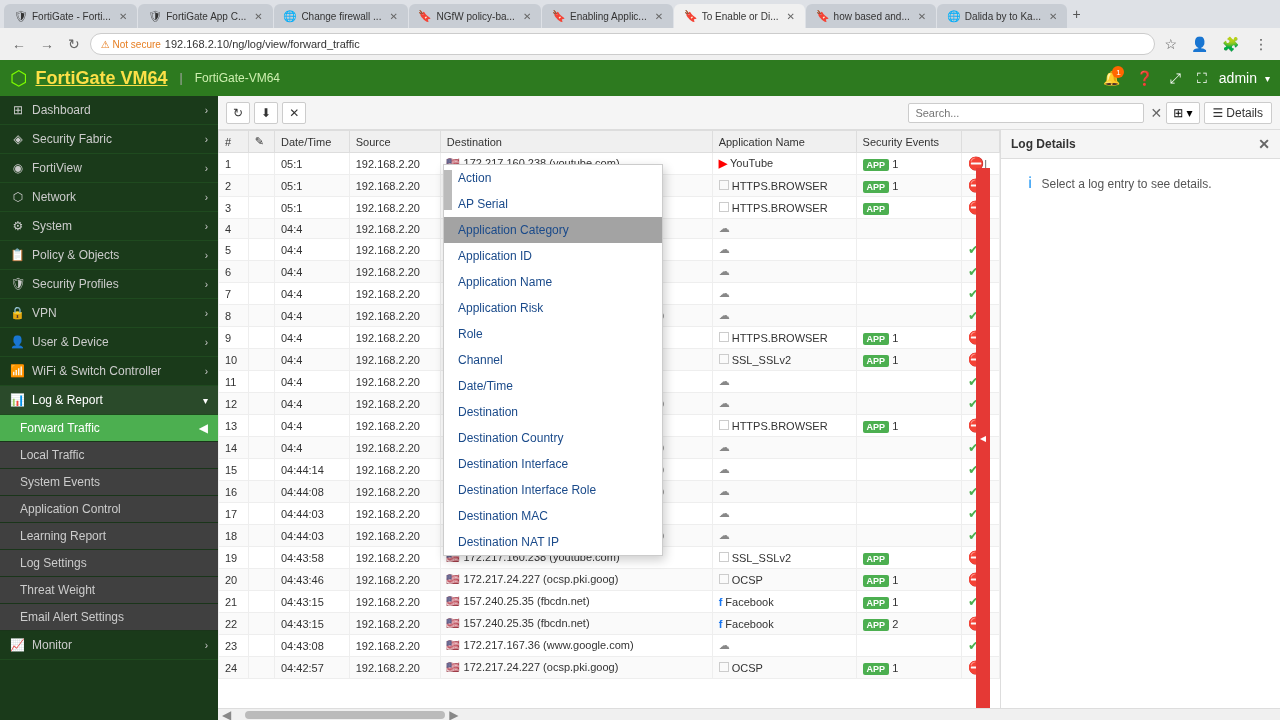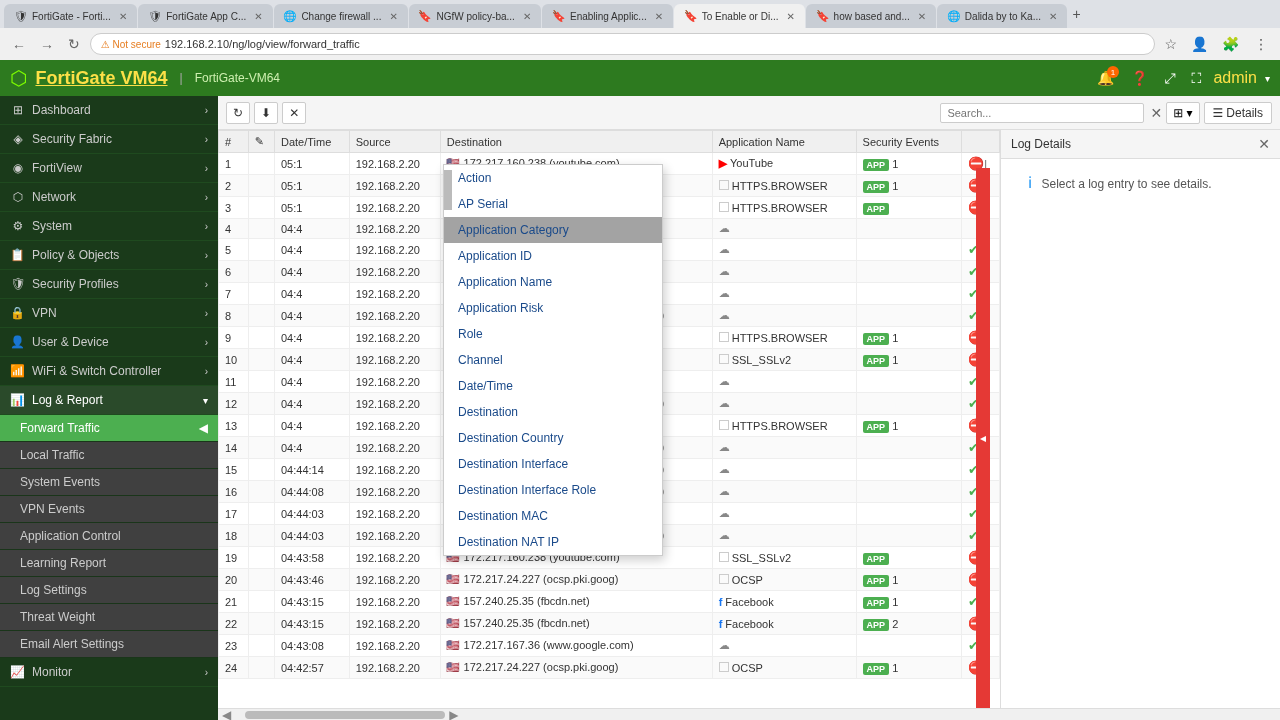--- a/index.html
+++ b/index.html
@@ -15,21 +15,21 @@
     .browser-url-text { color: #333; font-size: 11px; }
     .browser-action-btn { color: #555; font-size: 14px; cursor: pointer; padding: 2px 4px; }
 
     
     .app { display: flex; flex-direction: column; height: calc(720px - 60px); }
     .app-header { background: #2d7a1f; height: 36px; display: flex; align-items: center; padding: 0 10px; gap: 8px; color: white; }
     .app-logo { font-size: 18px; font-weight: bold; color: #fde047; text-decoration: underline; }
     .app-header-spacer { flex: 1; }
     .app-header-icon { color: white; font-size: 14px; cursor: pointer; padding: 0 4px; position: relative; }
     .app-header-icon .badge { background: #ff6600; color: white; font-size: 8px; width: 12px; height: 12px; border-radius: 50%; display: flex; align-items: center; justify-content: center; position: absolute; top: -4px; right: 0; }
-    .app-header-admin { color: #fde047; font-size: 16px; cursor: pointer; }
+    .app-header-admin { color: #ffffff; font-size: 14px; cursor: pointer; }
 
     
     .main-content { display: flex; flex: 1; overflow: hidden; }
 
     
     .sidebar { width: 218px; background: #1a3a1a; color: #ccc; flex-shrink: 0; overflow-y: auto; }
     .sidebar::-webkit-scrollbar { width: 4px; }
     .sidebar::-webkit-scrollbar-thumb { background: #444; }
 
     .sidebar-item { display: flex; align-items: center; padding: 6px 10px; cursor: pointer; font-size: 12px; gap: 6px; border-bottom: 1px solid #1f4a1f; position: relative; }
@@ -42,21 +42,21 @@
     .sidebar-sub .sidebar-item.active { background: #4caf50; }
     .sidebar-item-label { flex: 1; }
 
     
     .content-area { flex: 1; display: flex; flex-direction: column; overflow: hidden; background: white; position: relative; }
 
     
     .toolbar { background: #f5f5f5; border-bottom: 1px solid #ddd; padding: 4px 8px; display: flex; align-items: center; gap: 4px; height: 34px; }
     .toolbar-btn { background: white; border: 1px solid #ccc; border-radius: 2px; padding: 3px 6px; cursor: pointer; font-size: 12px; display: flex; align-items: center; gap: 3px; color: #333; }
     .toolbar-spacer { flex: 1; }
-    .toolbar-search { background: white; border: 1px solid #ccc; border-radius: 2px; padding: 3px 6px; width: 204px; font-size: 11px; }
+    .toolbar-search { background: white; border: 1px solid #ccc; border-radius: 2px; padding: 3px 6px; width: 236px; font-size: 11px; }
     .toolbar-view-btn { background: white; border: 1px solid #ccc; border-radius: 2px; padding: 3px 6px; cursor: pointer; font-size: 12px; display: flex; align-items: center; gap: 2px; }
     .details-btn { background: white; border: 1px solid #ccc; border-radius: 2px; padding: 3px 8px; cursor: pointer; font-size: 12px; display: flex; align-items: center; gap: 3px; color: #333; }
 
     
     .table-container { flex: 1; overflow: auto; position: relative; }
     .table-container::-webkit-scrollbar { height: 8px; width: 8px; }
     .table-container::-webkit-scrollbar-thumb { background: #bbb; }
 
     table { width: 100%; border-collapse: collapse; font-size: 11px; }
     thead th { background: #f0f0f0; border: 1px solid #ddd; padding: 4px 6px; text-align: left; font-weight: normal; white-space: nowrap; position: sticky; top: 0; z-index: 5; color: #333; cursor: pointer; }
@@ -66,21 +66,21 @@
     .app-badge { background: #4caf50; color: white; font-size: 9px; padding: 1px 4px; border-radius: 2px; font-weight: bold; }
 
     
     .dropdown-overlay { position: absolute; top: 34px; left: 230px; z-index: 100; background: white; border: 1px solid #ccc; box-shadow: 2px 4px 10px rgba(0,0,0,0.2); min-width: 220px; }
     .dropdown-item { padding: 6px 14px; cursor: pointer; font-size: 12px; color: #1a4a8a; white-space: nowrap; }
     .dropdown-item.hovered { background: #e8f0fe; }
     .dropdown-scroll-thumb { width: 8px; background: #bbb; height: 40px; position: absolute; top: 5px; }
 
     
     .log-details { width: 280px; background: white; border-left: 1px solid #ddd; flex-shrink: 0; display: flex; flex-direction: column; }
-    .log-details-header { background: #f5f5f5; border-bottom: 1px solid #ddd; padding: 6px 10px; display: flex; align-items: center; font-size: 12px; font-weight: normal; color: #333; }
+    .log-details-header { background: #f5f5f5; border-bottom: 1px solid #ddd; padding: 6px 10px; display: flex; align-items: center; font-size: 12px; font-weight: bold; color: #333; }
     .log-details-close { margin-left: auto; cursor: pointer; color: #666; font-size: 14px; }
     .log-details-body { padding: 12px; color: #555; font-size: 12px; margin-left: 15px; }
     .log-details-info-icon { color: #2196f3; font-size: 16px; margin-right: 6px; }
 
     
     .h-scrollbar-track { height: 12px; background: #f0f0f0; border-top: 1px solid #ddd; display: flex; align-items: center; }
     .h-scrollbar-thumb { background: #bbb; height: 8px; width: 200px; margin-left: 10px; border-radius: 4px; }
     .h-scrollbar-arrow { padding: 0 4px; color: #888; cursor: pointer; }
 
     
@@ -231,23 +231,20 @@
       <div class="sidebar-sub">
         <div class="sidebar-item active">
           <span class="sidebar-item-label">Forward Traffic</span>
           <span style="color:white;">◀</span>
         </div>
         <div class="sidebar-item">
           <span class="sidebar-item-label">Local Traffic</span>
         </div>
         <div class="sidebar-item">
           <span class="sidebar-item-label">System Events</span>
-        </div>
-        <div class="sidebar-item">
-          <span class="sidebar-item-label">VPN Events</span>
         </div>
         <div class="sidebar-item">
           <span class="sidebar-item-label">Application Control</span>
         </div>
         <div class="sidebar-item">
           <span class="sidebar-item-label">Learning Report</span>
         </div>
         <div class="sidebar-item">
           <span class="sidebar-item-label">Log Settings</span>
         </div>

